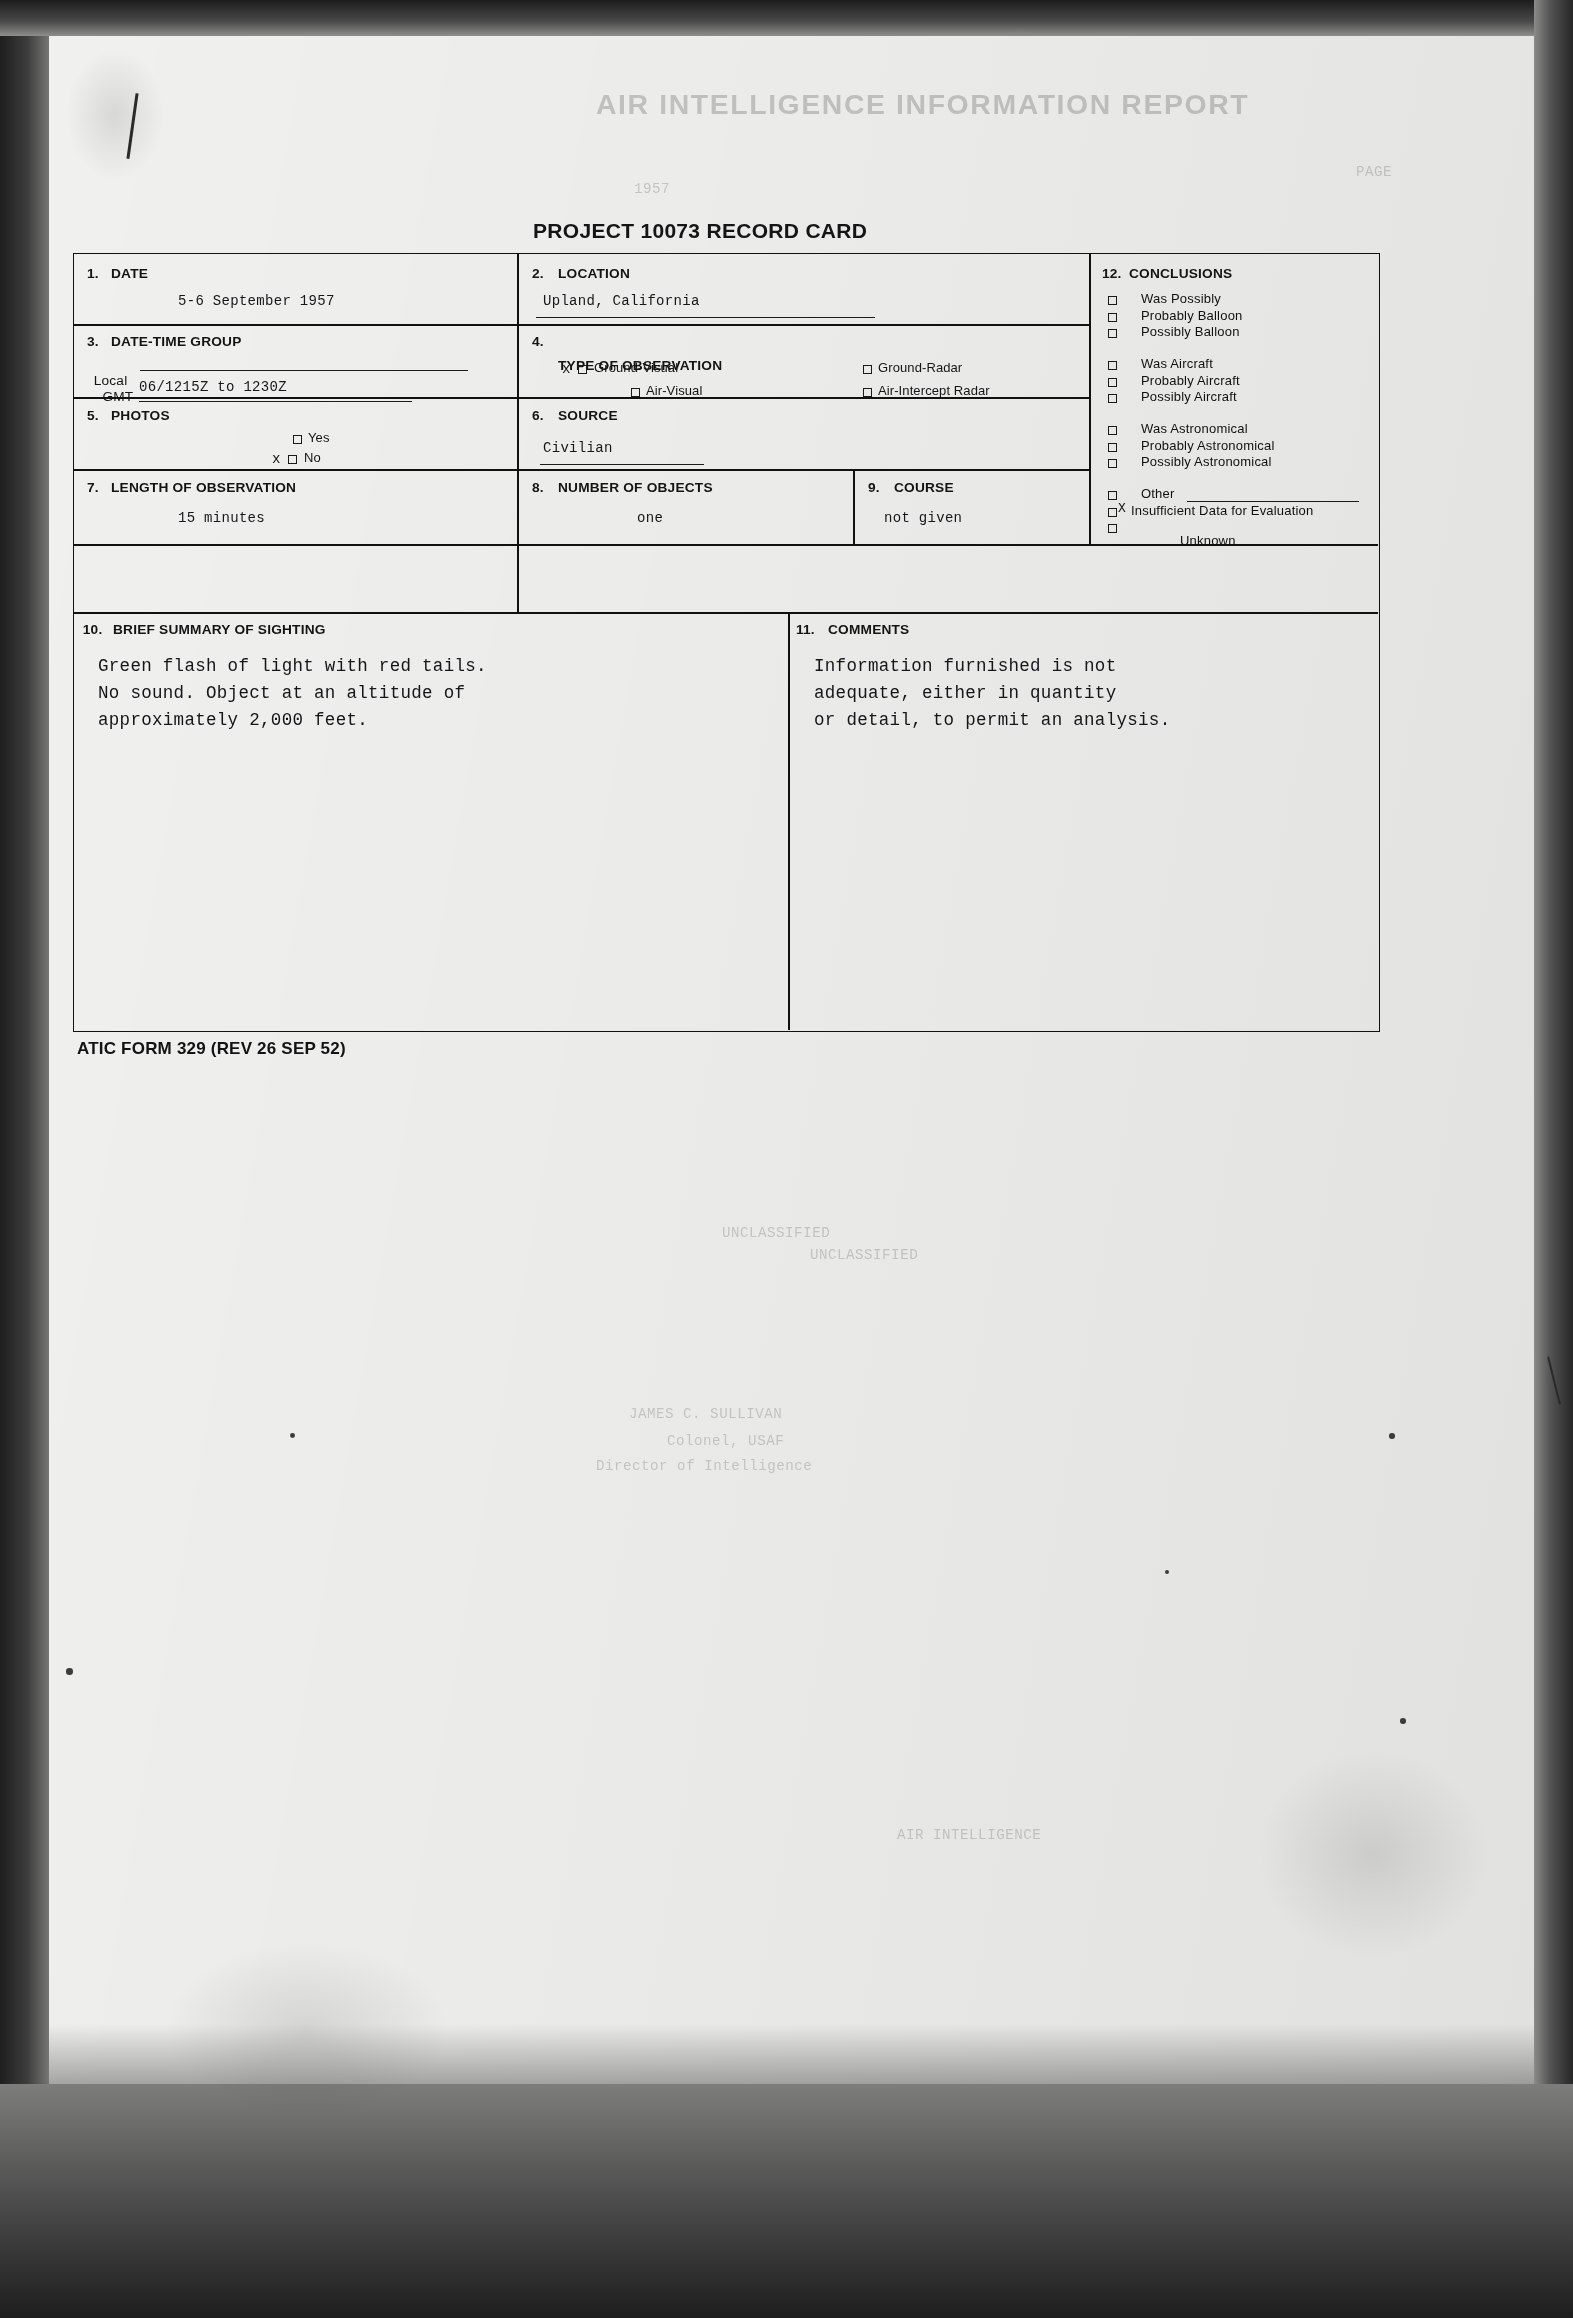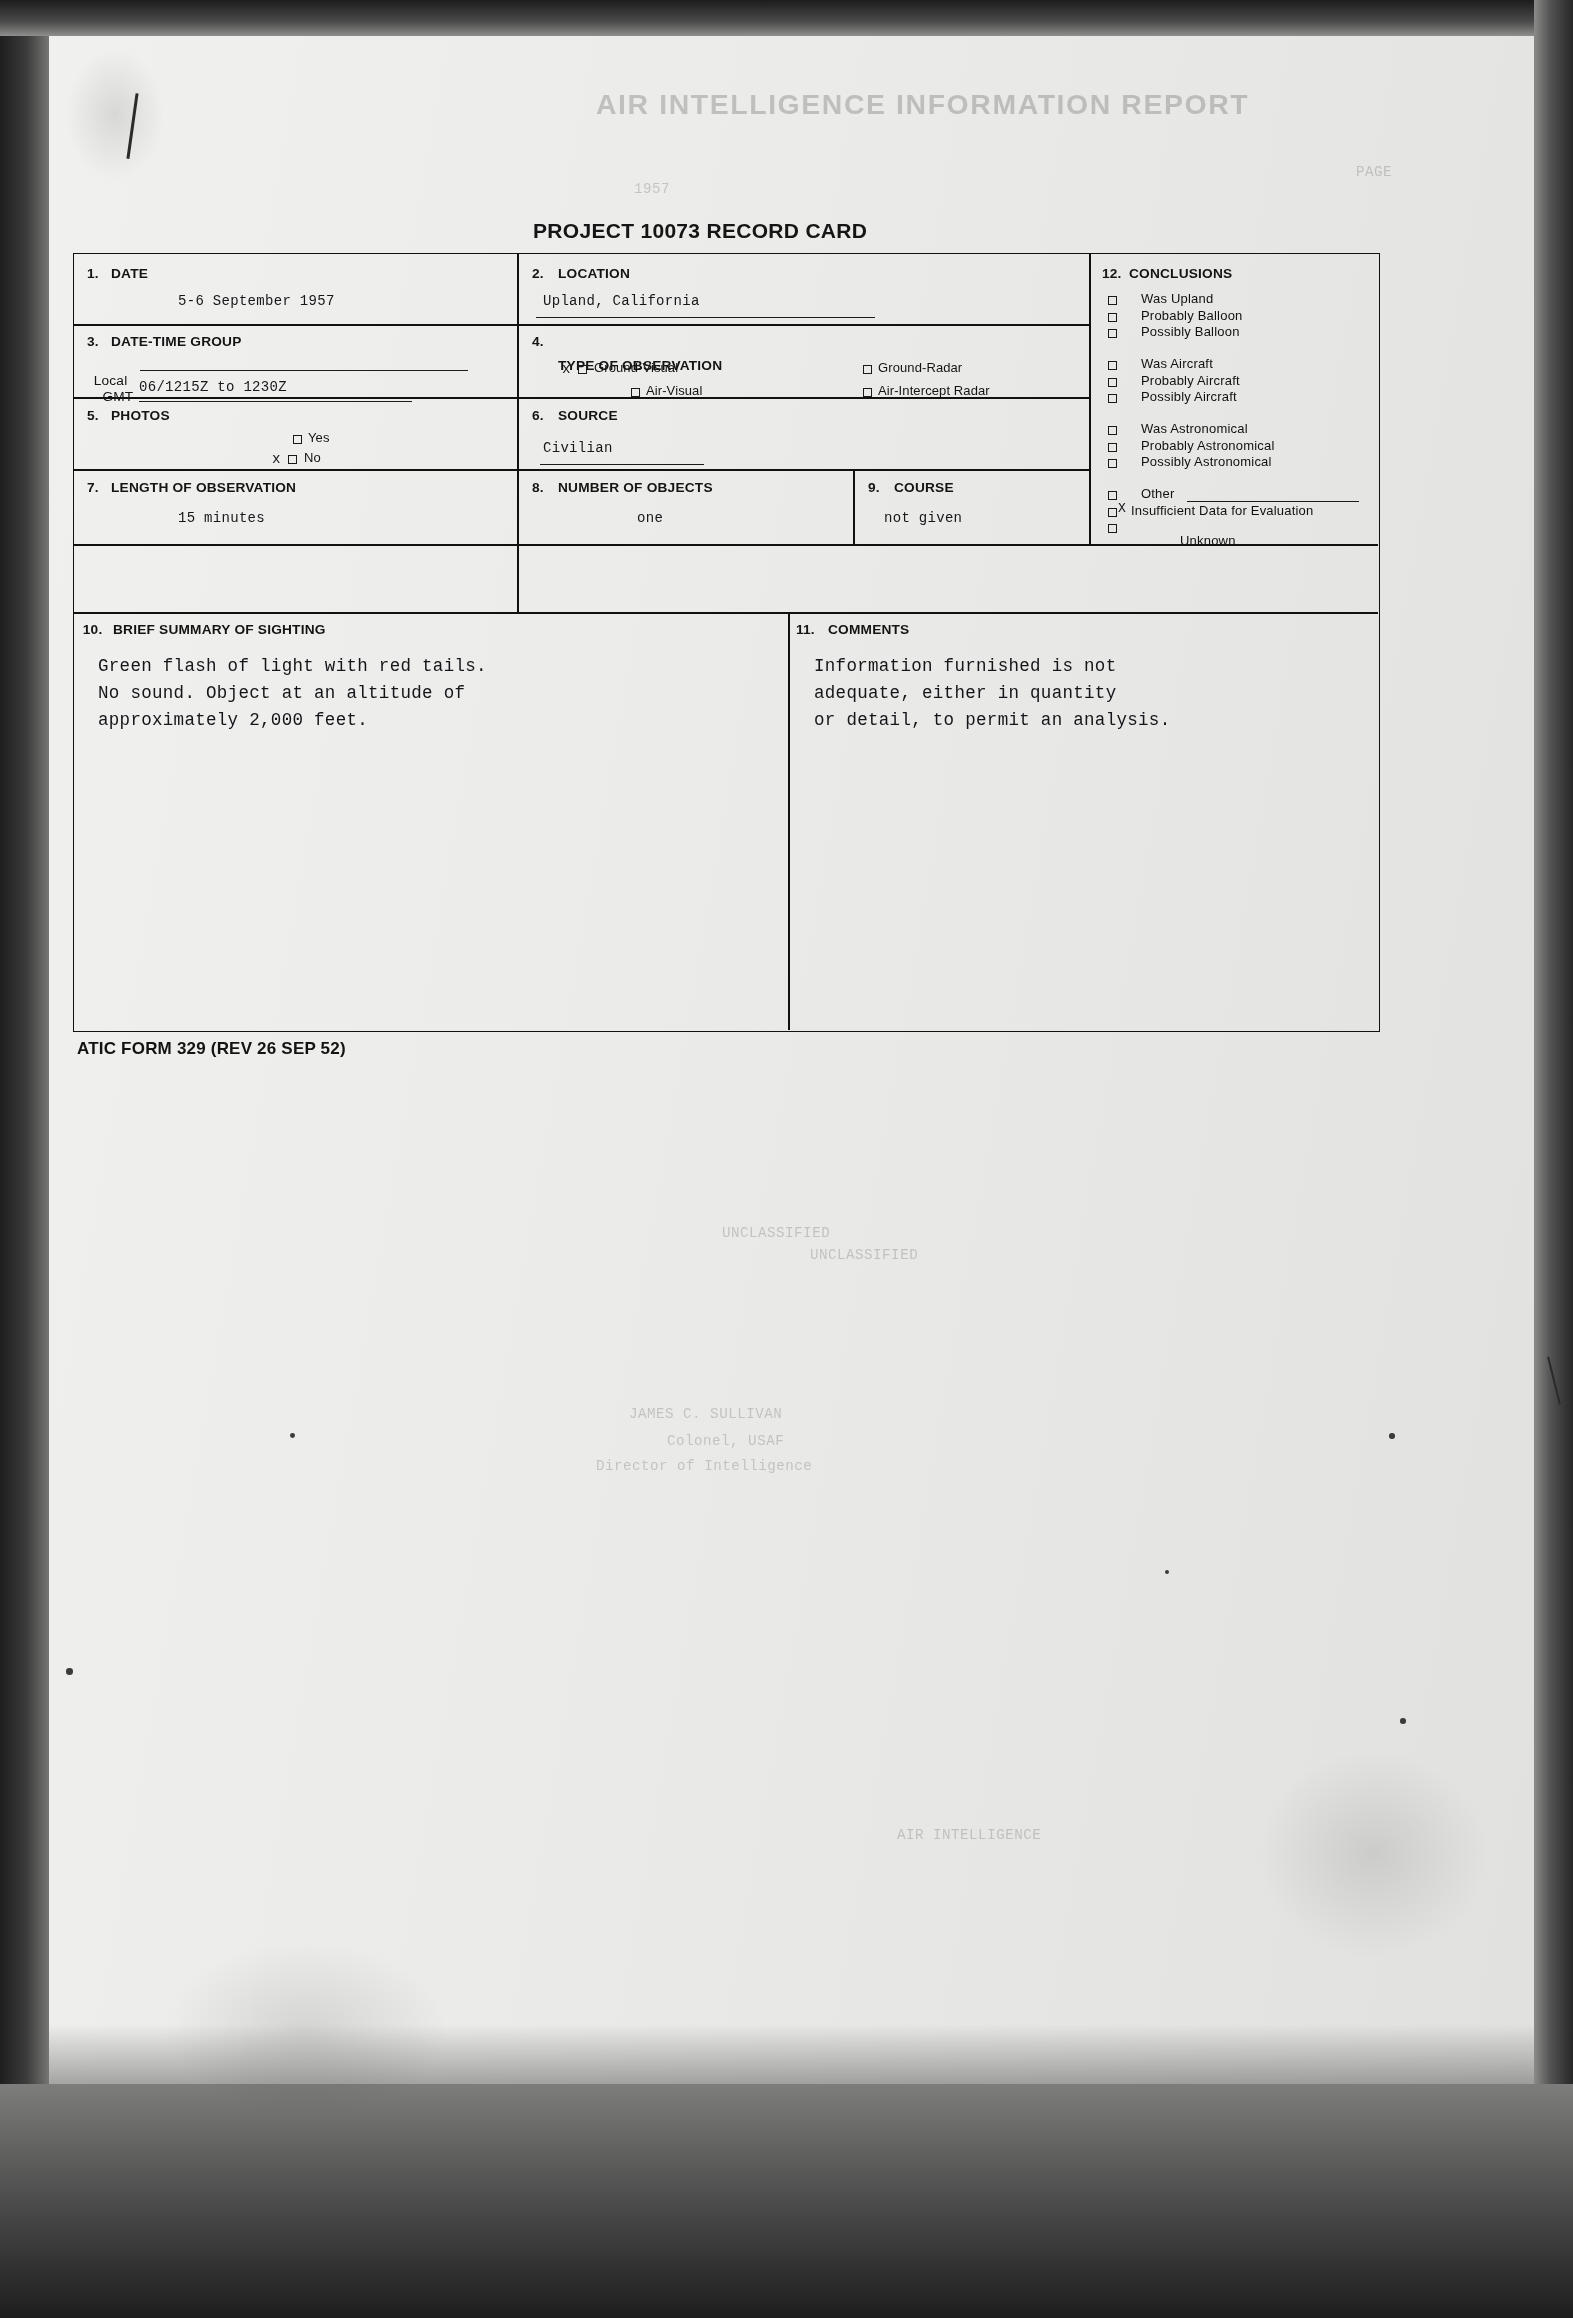--- a/index.html
+++ b/index.html
@@ -322,21 +322,21 @@
   <div class="fld-label" style="left:722px;top:368px;">11.</div>
   <div class="fld-label" style="left:754px;top:368px;">COMMENTS</div>
   <div class="comments-text" style="left:740px;top:399px;">Information furnished is not
 adequate, either in quantity
 or detail, to permit an analysis.</div>
 
   <div class="fld-label" style="left:1028px;top:12px;">12.</div>
   <div class="fld-label" style="left:1055px;top:12px;">CONCLUSIONS</div>
 
   <div class="cbox" style="left:1034px;top:42px;"></div>
-  <div class="concl-label" style="left:1067px;top:37px;">Was Upland</div>
+  <div class="concl-label" style="left:1067px;top:37px;">Was Possibly</div>
   <div class="cbox" style="left:1034px;top:59px;"></div>
   <div class="concl-label" style="left:1067px;top:54px;">Probably Balloon</div>
   <div class="cbox" style="left:1034px;top:75px;"></div>
   <div class="concl-label" style="left:1067px;top:70px;">Possibly Balloon</div>
 
   <div class="cbox" style="left:1034px;top:107px;"></div>
   <div class="concl-label" style="left:1067px;top:102px;">Was Aircraft</div>
   <div class="cbox" style="left:1034px;top:124px;"></div>
   <div class="concl-label" style="left:1067px;top:119px;">Probably Aircraft</div>
   <div class="cbox" style="left:1034px;top:140px;"></div>

